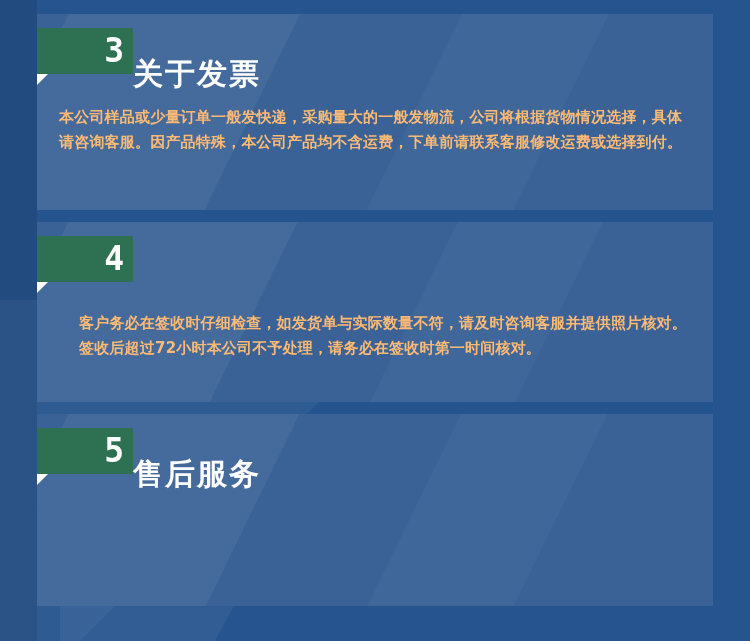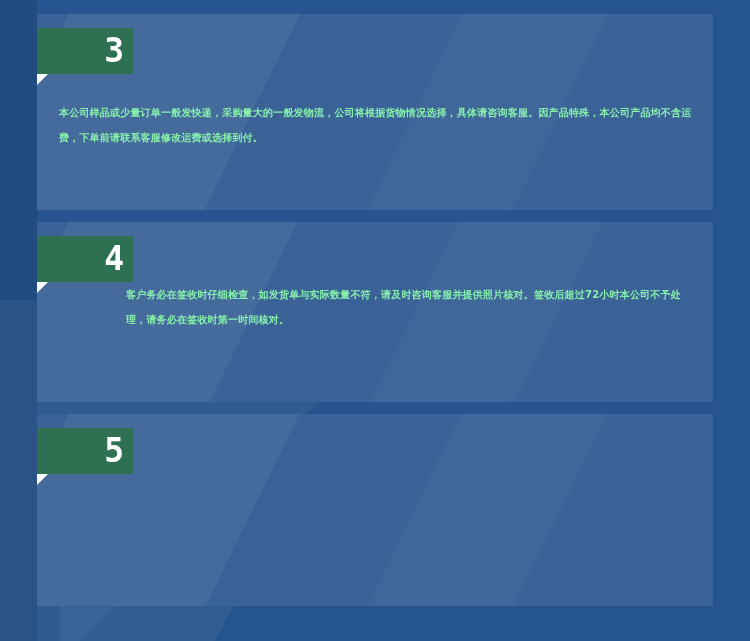--- a/index.html
+++ b/index.html
@@ -142,48 +142,49 @@
     line-height: 50px;
     white-space: nowrap;
     font-family: "DejaVu Sans", "Liberation Sans", sans-serif;
   }
 
   
   .panel-body {
     position: absolute;
     left: 22px;
     right: 18px;
-    color: #86efac;
-    font-size: 10px;
+    color: #fdba74;
+    font-size: 15px;
     font-weight: bold;
     line-height: 25px;
     letter-spacing: .2px;
     font-family: "DejaVu Sans", "Liberation Sans", sans-serif;
   }
   #panel-3 .panel-body { top: 76px; left: 22px; right: 16px; }
-  #panel-4 .panel-body { top: 50px; left: 42px; right: 20px; margin-left: 47px; }
+  #panel-4 .panel-body { top: 74px; left: 42px; right: 20px; }
   #panel-5 .panel-body { top: 66px; left: 42px; right: 20px; }
 </style>
 </head>
 <body>
 
 <div class="page">
 
   <div class="left-strip"></div>
   <div class="bg-diagonal"></div>
   <div class="bg-diagonal2"></div>
 
   <section class="panel" id="panel-3">
     <div class="sheen"></div>
     <div class="sheen2"></div>
     <div class="badge-wrap">
       <div class="badge"></div>
       <div class="badge-num">3</div>
       <div class="badge-tail"></div>
     </div>
+    <h2 class="panel-title">关于发票</h2>
     <p class="panel-body">本公司样品或少量订单一般发快递，采购量大的一般发物流，公司将根据货物情况选择，具体请咨询客服。因产品特殊，本公司产品均不含运费，下单前请联系客服修改运费或选择到付。</p>
   </section>
 
   <section class="panel" id="panel-4">
     <div class="sheen"></div>
     <div class="sheen2"></div>
     <div class="badge-wrap">
       <div class="badge"></div>
       <div class="badge-num">4</div>
       <div class="badge-tail"></div>
@@ -192,15 +193,16 @@
   </section>
 
   <section class="panel" id="panel-5">
     <div class="sheen"></div>
     <div class="sheen2"></div>
     <div class="badge-wrap">
       <div class="badge"></div>
       <div class="badge-num">5</div>
       <div class="badge-tail"></div>
     </div>
+    <h2 class="panel-title">售后服务</h2>
   </section>
 
 </div>
 
 </body></html>

